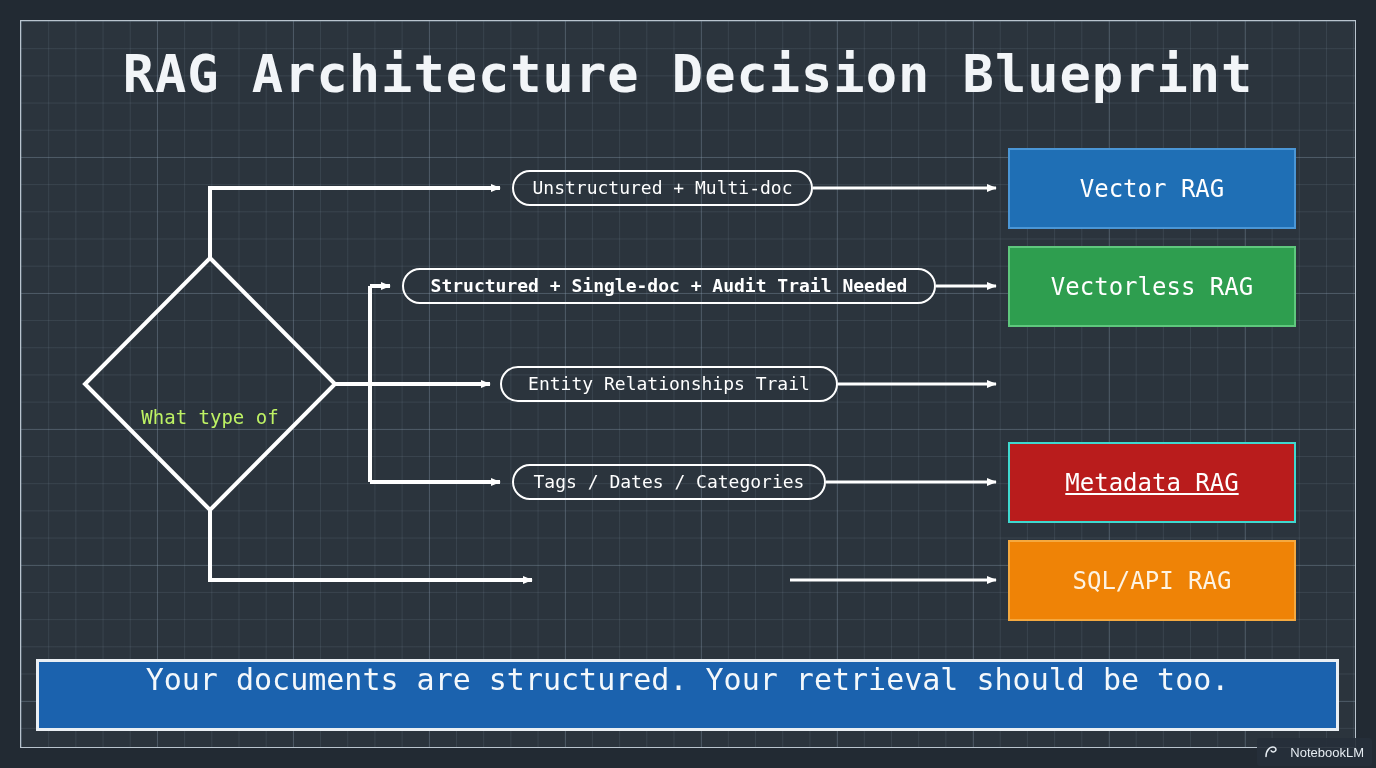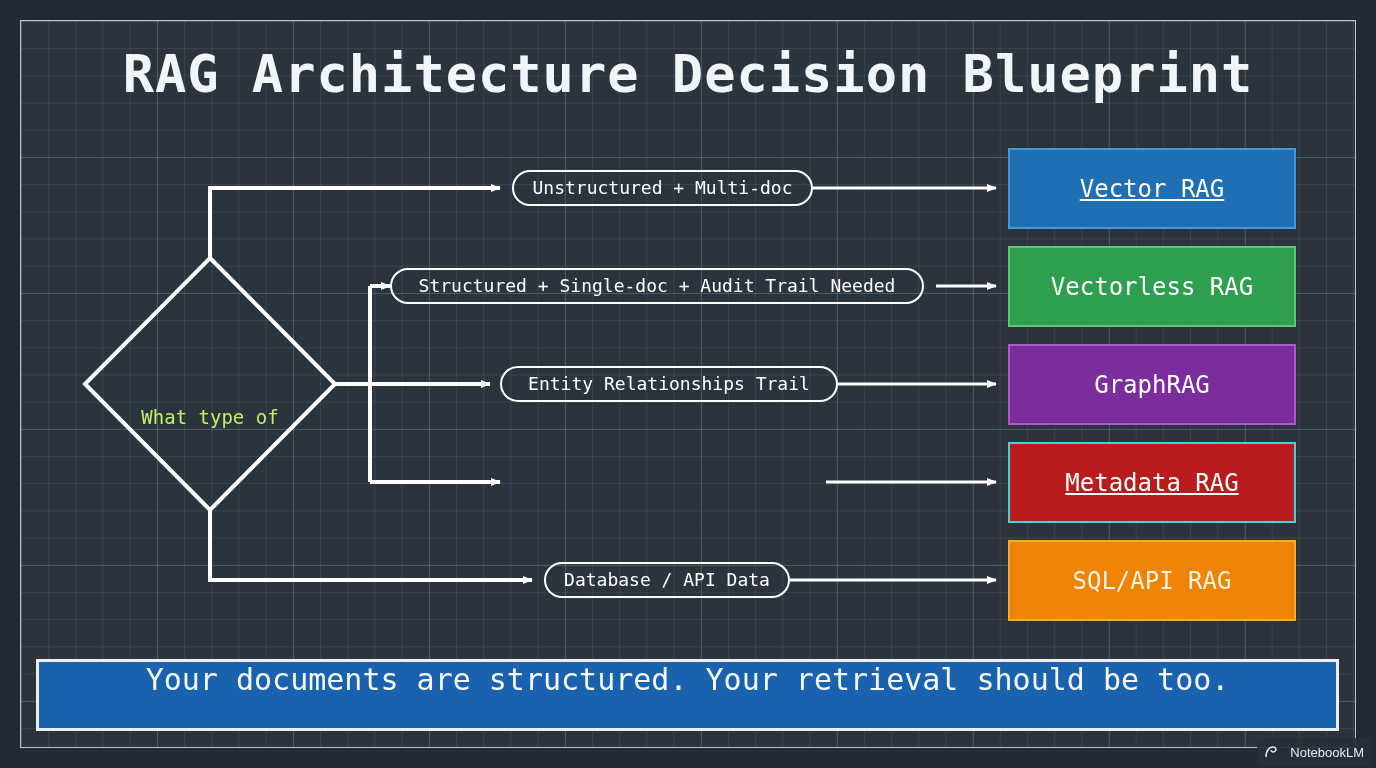--- a/index.html
+++ b/index.html
@@ -165,32 +165,29 @@
     <path d="M790,580 L996,580" fill="none" stroke="#ffffff" stroke-width="3" marker-end="url(#arrow)"></path>
   </svg>
 
   <div id="title">RAG Architecture Decision Blueprint</div>
 
   <div id="diamond-text">
     <div>What type of</div>
   </div>
 
   <div class="pill" style="left:512px; top:170px; width:301px;">Unstructured + Multi-doc</div>
-  <div class="pill" style="left:390px; top:268px; width:534px;">Structured + Single-doc + Audit Trail Needed</div>
+  <div class="pill" style="left:402px; top:268px; width:534px;font-weight:bold;">Structured + Single-doc + Audit Trail Needed</div>
   <div class="pill" style="left:500px; top:366px; width:338px;">Entity Relationships Trail</div>
-  <div class="pill" style="left:544px; top:562px; width:246px;">Database / API Data</div>
-
-  <div class="result-box" style="top: 148px; background: rgb(31, 111, 181); border-color: rgb(74, 150, 214); color: rgb(255, 255, 255); text-decoration: underline;">
+  <div class="pill" style="left:512px; top:464px; width:314px;">Tags / Dates / Categories</div>
+
+  <div class="result-box" style="top: 148px; background: rgb(31, 111, 181); border-color: rgb(74, 150, 214); color: rgb(255, 255, 255);">
     <span>Vector RAG</span>
   </div>
   <div class="result-box" style="top: 246px; background: rgb(46, 158, 79); border-color: rgb(95, 199, 125); color: rgb(255, 255, 255);">
     <span>Vectorless RAG</span>
-  </div>
-  <div class="result-box" style="top: 344px; background: rgb(123, 45, 158); border-color: rgb(169, 92, 201); color: rgb(255, 255, 255);">
-    <span>GraphRAG</span>
   </div>
   <div class="result-box" style="top: 442px; background: #b91c1c; border-color: rgb(63, 216, 207); color: rgb(255, 255, 255); text-decoration: underline;">
     <span>Metadata RAG</span>
   </div>
   <div class="result-box" style="top: 540px; background: rgb(239, 131, 6); border-color: rgb(245, 169, 63); color: rgb(253, 243, 227);">
     <span>SQL/API RAG</span>
   </div>
 
   <div id="banner">
     <span>Your documents are structured. Your retrieval should be too.</span>

